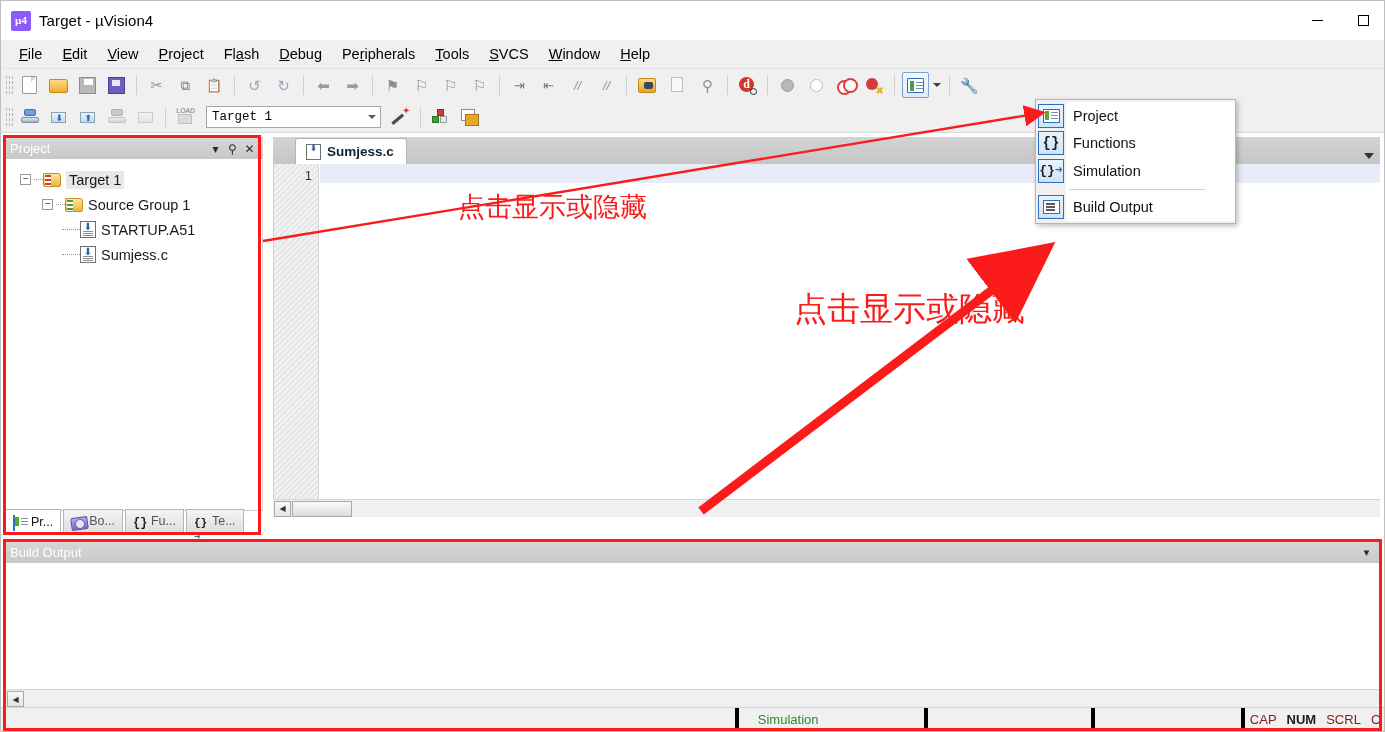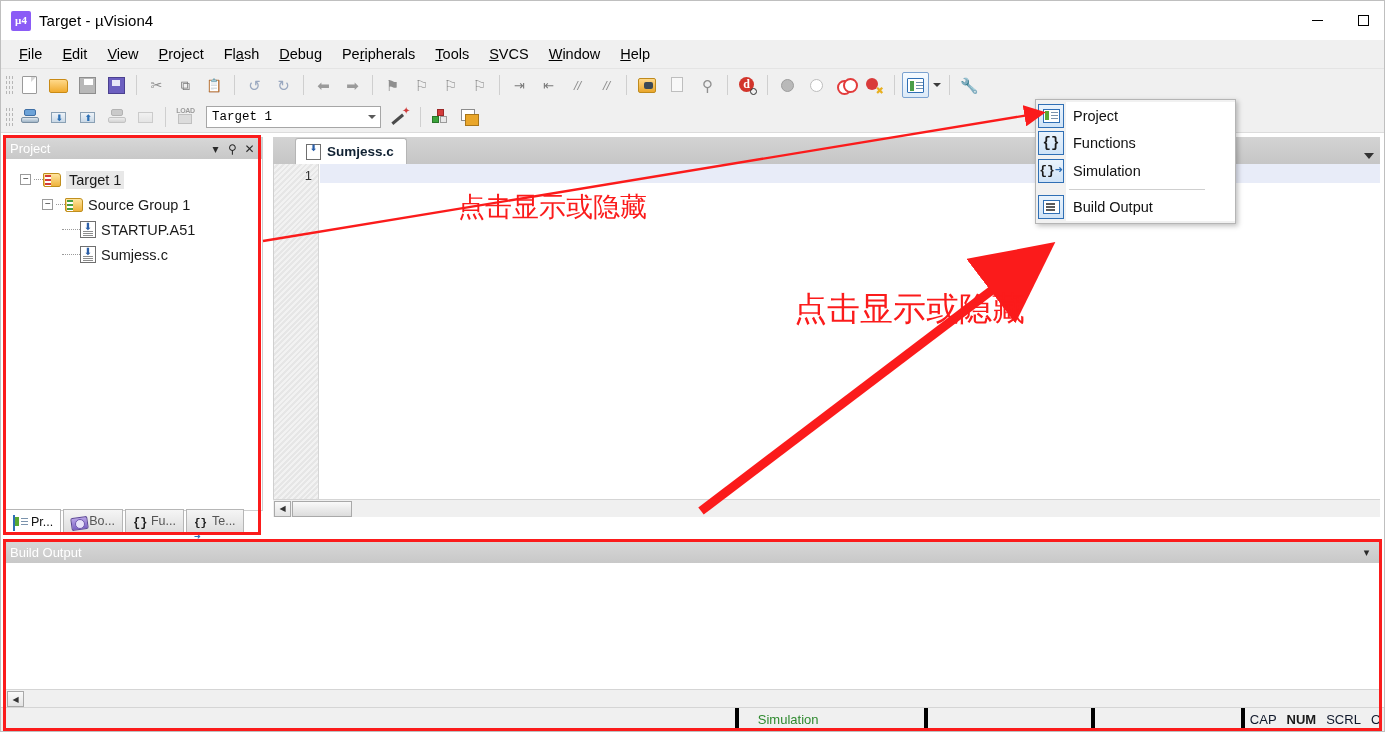--- a/index.html
+++ b/index.html
@@ -327,21 +327,21 @@
 
   
   .statusbar {
     position: absolute; left: 0; bottom: 0; width: 1385px; height: 24px;
     background: #f0f0f0; border-top: 1px solid #d5d5d5;
     display: flex; align-items: center; font-size: 13px; color: #333;
   }
   .sb-cell { height: 24px; display:flex; align-items:center; padding: 0 8px;
     border-right: 4px solid #000000; margin-left: 11px; }
   .sb-cell.sim { color: #2f8a2f; width: 200px; }
-  .sb-ind { padding: 0 5px; color:#0f172a; font-size:13px; }
+  .sb-ind { padding: 0 5px; color:#7f1d1d; font-size:13px; }
   .sb-ind.on { color:#1a1a1a; font-weight:bold; }
 
   
   .ann-box {
     position: absolute; border: 3px solid #fb1b1b; pointer-events:none; z-index: 80;
   }
   .ann-text {
     position: absolute; color: #fb1b1b; font-size: 27px; z-index: 85;
     white-space: nowrap; font-family: "DejaVu Sans", sans-serif;
   }

